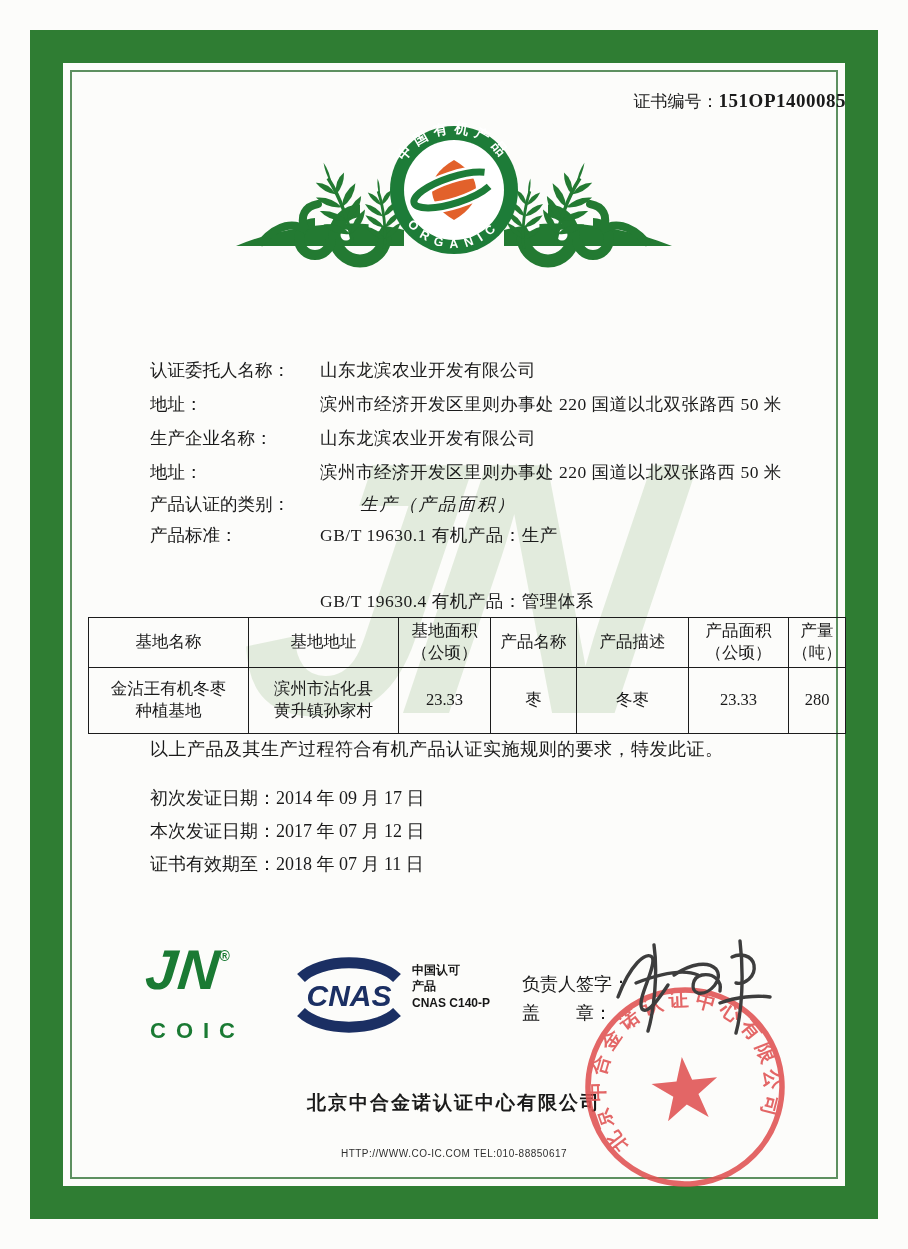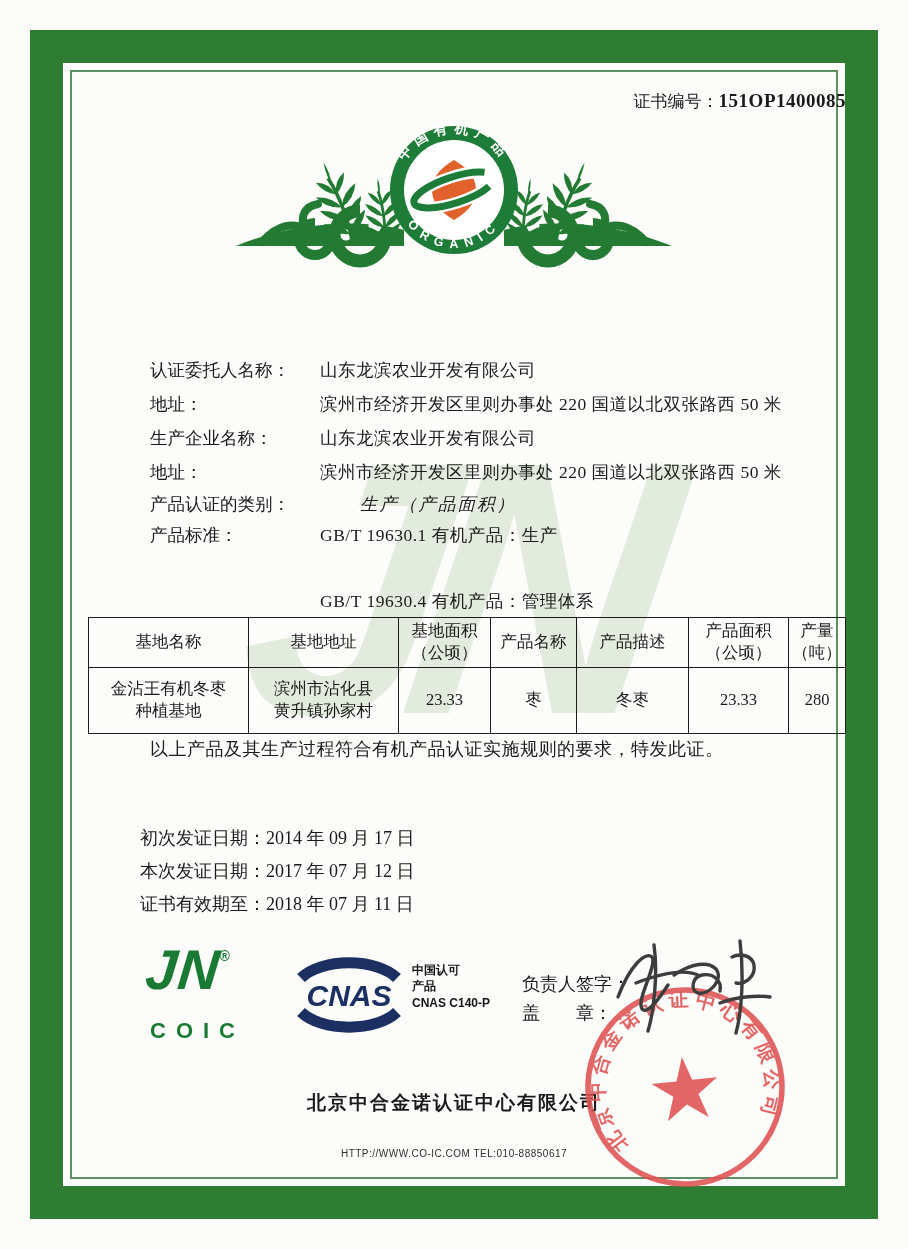--- a/index.html
+++ b/index.html
@@ -29,21 +29,21 @@
   .field-row .flabel{display:inline-block; width:170px;}
   .field-row .fvalue{letter-spacing:.5px;}
   .fvalue.script{font-style:italic; margin-left:40px; letter-spacing:2px;}
   .cert-table{left:88px; top:617px; width:757px; border-collapse:collapse;
     table-layout:fixed; font-size:16.5px; z-index:3; position:absolute;}
   .cert-table th,.cert-table td{border:1.6px solid #1c1c1c; text-align:center;
     vertical-align:middle; font-weight:normal; padding:2px 1px; line-height:1.35;}
   .cert-table thead tr{height:48px;}
   .cert-table tbody tr{height:66px;margin-top:24px;}
   .statement{left:150px; top:737px; font-size:18px; letter-spacing:.5px;}
-  .date-row{left:140px; font-size:18px; white-space:nowrap;margin-top:40px;}
+  .date-row{left:150px; font-size:18px; white-space:nowrap;}
   .jn-logo{left:146px; top:942px; width:130px; text-align:left;
     font-family:"Liberation Sans","DejaVu Sans",sans-serif; color:#1a7a33;}
   .jn-mark{font-size:56px; font-weight:bold; font-style:italic; line-height:1;
     letter-spacing:1px; display:inline-block; transform:skewX(-6deg);}
   .jn-reg{font-size:14px; vertical-align:28px; font-style:normal; font-weight:bold;}
   .coic{font-size:22px; font-weight:bold; letter-spacing:10px; margin-top:20px; padding-left:4px;}
   .cnas-svg{left:293px; top:954px; width:112px; height:82px;}
   .cnas-text{left:412px; top:963px; font-family:"Liberation Sans","DejaVu Sans",sans-serif;
     font-size:12px; line-height:1.3; color:#161616;}
   .cnas-text .l1,.cnas-text .l2{font-weight:600;}

